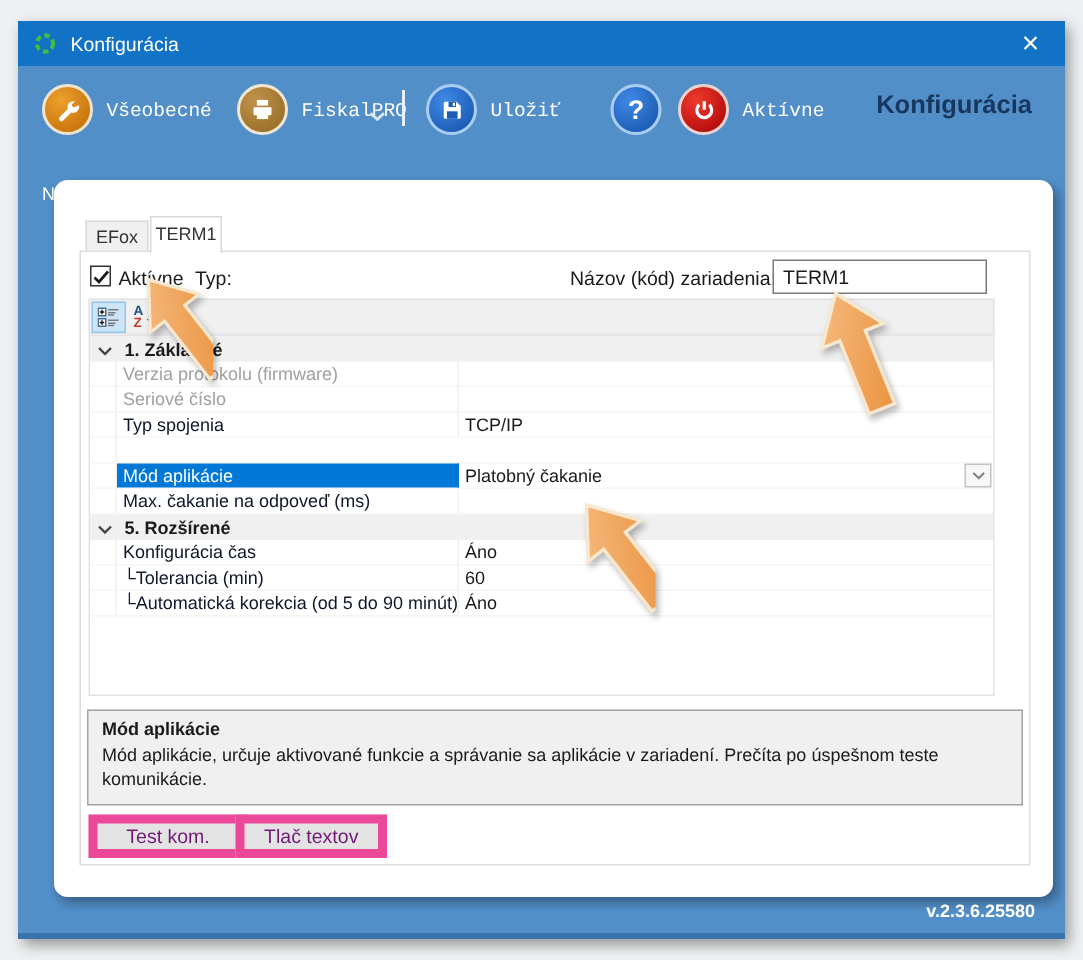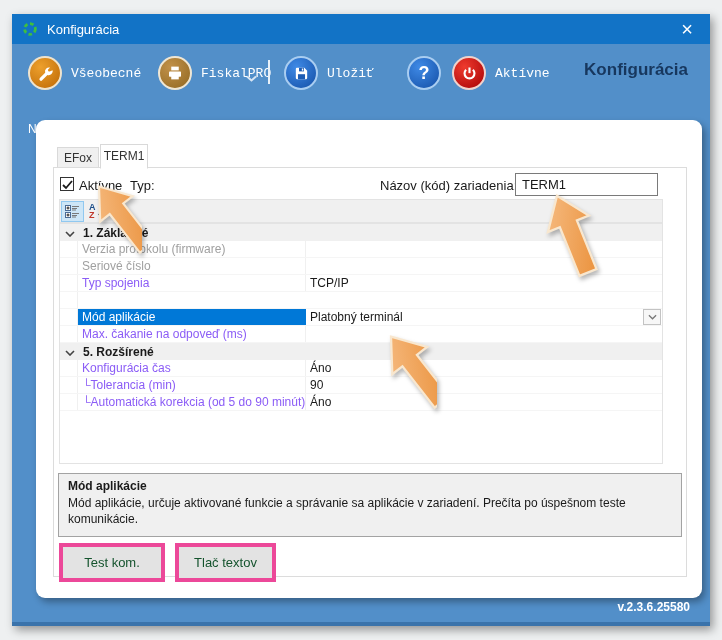--- a/index.html
+++ b/index.html
@@ -90,45 +90,45 @@
   .az-arrow { font-size:11px; color:#222; margin-left:1px; }
   
   .pgrid {
     position:absolute; left:5px; top:55px; width:604px; height:241px;
     background:#fff; border:1px solid #e3e3e3; font-size:12px; overflow:hidden;
   }
   .pg-row { height:17px; display:grid; grid-template-columns:18px 228px 1fr; align-items:center; }
   .pg-row.cat { background:#f0f0f0; }
   .pg-row.prop .g-gutter { border-right:1px solid #f0f0f0; height:100%; }
   .pg-row.prop { border-bottom:1px solid #f5f5f5; }
-  .g-name { padding-left:4px; color:#8b5cf6; white-space:nowrap; overflow:hidden;
+  .g-name { padding-left:4px; color:#0f172a; white-space:nowrap; overflow:hidden;
             border-right:1px solid #f0f0f0; height:100%; line-height:16px; position:relative; }
   .g-value { padding-left:4px; color:#1a1a1a; white-space:nowrap; height:100%; line-height:16px; position:relative; }
   .pg-row.disabled .g-name { color:#a0a0a0; }
   .pg-row.selected .g-name { background:#0078d7; color:#fff; border-right:1px solid #0078d7; }
   .cat-chevron { padding-left:5px; }
   .cat-label { font-weight:bold; color:#1a1a1a; grid-column:2 / 4; padding-left:5px; }
   .g-combo-btn {
     position:absolute; right:1px; top:0px; width:18px; height:16px;
     background:#f7f7f7; border:1px solid #c3c3c3; display:flex; align-items:center; justify-content:center;
   }
   
   .descbox {
     position:absolute; left:4px; top:305px; width:624px; height:64px;
     background:#f0f0f0; border:1px solid #a3a3a3; padding:5px 9px; font-size:12px; color:#1a1a1a;
   }
   .desc-title { font-weight:bold; margin-bottom:2px; }
   .desc-text { line-height:1.35; }
   
   .fbtn {
-    position:absolute; top:375px; height:39px; background:#e3e3e3; border:4px solid #ec4899;
-    font-size:13px; color:#14532d; display:flex; align-items:center; justify-content:center; cursor:default;
+    position:absolute; top:375px; height:29px; background:#e3e3e3; border:6px solid #ec4899;
+    font-size:13px; color:#701a75; display:flex; align-items:center; justify-content:center; cursor:default;
   }
   .fbtn.b1 { left:5px; width:106px; }
-  .fbtn.b2 { left:121px; width:101px; }
+  .fbtn.b2 { left:103px; width:101px; }
   .version { position:absolute; right:20px; top:586px; font-size:12px; font-weight:bold; color:#fff;margin-left:48px; }
   
   .annot-arrow { position:absolute; z-index:50; filter:drop-shadow(2px 3px 2px rgba(0,0,0,.28)); }
 </style>
 </head>
 <body>
 
 <div class="screen">
   <div class="window">
 
@@ -275,21 +275,21 @@
 
           <div class="pg-row prop">
             <span class="g-gutter"></span>
             <span class="g-value"></span>
           </div>
 
           <div class="pg-row prop selected">
             <span class="g-gutter"></span>
             <span class="g-name">Mód aplikácie</span>
             <span class="g-value">
-              <span>Platobný terminál</span>
+              <span>Platobný čakanie</span>
               <span class="g-combo-btn">
                 <svg width="9" height="6" viewBox="0 0 10 6">
                     <path d="M1 1 L5 5 L9 1" fill="none" stroke="#777" stroke-width="1.4"></path>
                   </svg>
               </span>
             </span>
           </div>
 
           <div class="pg-row prop">
             <span class="g-gutter"></span>
@@ -307,21 +307,21 @@
 
           <div class="pg-row prop">
             <span class="g-gutter"></span>
             <span class="g-name">Konfigurácia čas</span>
             <span class="g-value">Áno</span>
           </div>
 
           <div class="pg-row prop">
             <span class="g-gutter"></span>
             <span class="g-name">└Tolerancia (min)</span>
-            <span class="g-value">90</span>
+            <span class="g-value">60</span>
           </div>
 
           <div class="pg-row prop">
             <span class="g-gutter"></span>
             <span class="g-name">└Automatická korekcia (od 5 do 90 minút)</span>
             <span class="g-value">Áno</span>
           </div>
         </div>
 
         <div class="descbox">

